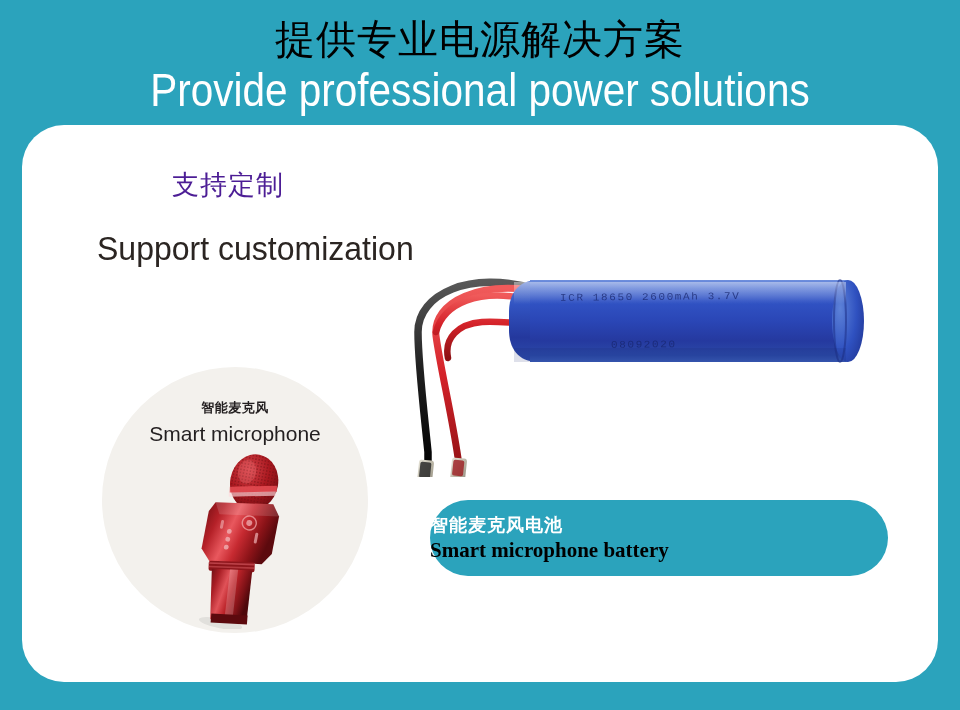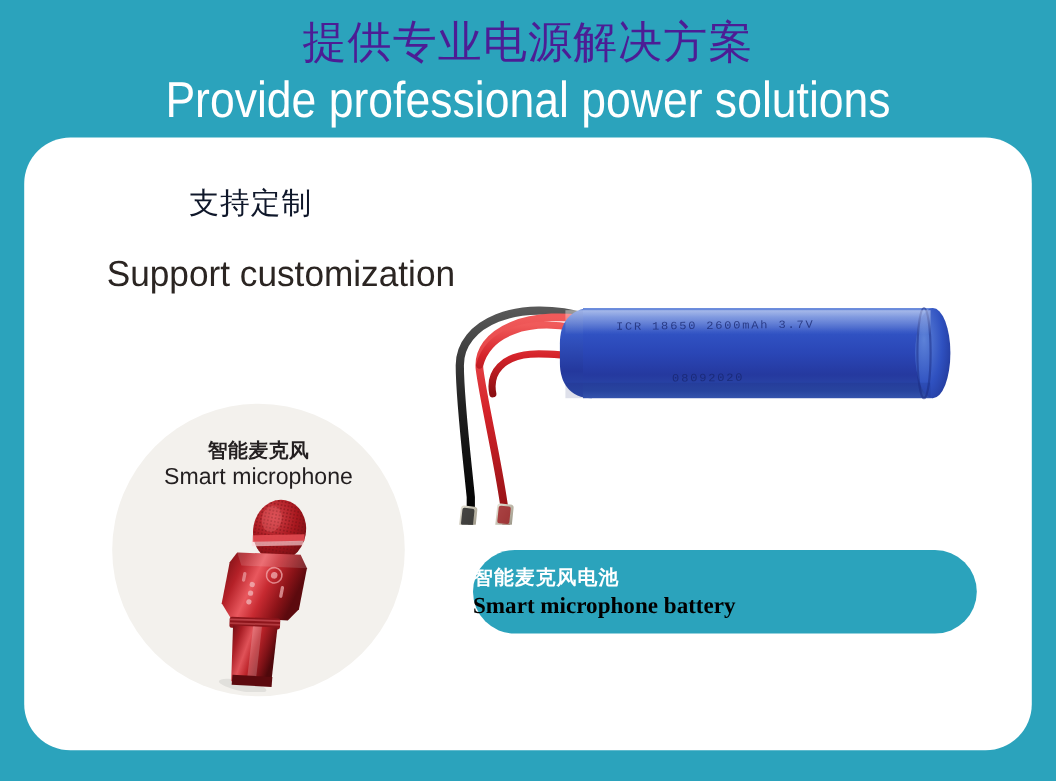--- a/index.html
+++ b/index.html
@@ -28,21 +28,21 @@
   #header {
     position: absolute;
     left: 0; top: 14px;
     width: 960px;
     text-align: center;
   }
   #header-cn {
     font-family: "Liberation Sans", "DejaVu Sans", sans-serif;
     font-size: 40px;
     line-height: 50px;
-    color: #4c1d95;
+    color: #000000;
     letter-spacing: 1px;
     white-space: nowrap;
   }
   #header-en {
     font-family: "Liberation Sans", sans-serif;
     font-size: 46px;
     line-height: 52px;
     color: #ffffff;
     font-weight: 400;
     transform: scaleX(0.88);
@@ -60,21 +60,21 @@
     overflow: hidden;
   }
 
   
   #cust-cn {
     position: absolute;
     left: 172px; top: 168px;
     font-family: "Liberation Sans", "DejaVu Sans", sans-serif;
     font-size: 27px;
     line-height: 34px;
-    color: #0f172a;
+    color: #4c1d95;
     letter-spacing: 1px;
     white-space: nowrap;
   }
   #cust-en {
     position: absolute;
     left: 97px; top: 228px;
     font-family: "Liberation Sans", sans-serif;
     font-size: 33px;
     line-height: 42px;
     color: #2b2522;
@@ -90,22 +90,22 @@
     width: 266px; height: 266px;
     border-radius: 50%;
     background: #f3f1ed;
     overflow: hidden;
   }
   #mic-cn {
     position: absolute;
     left: 0; top: 31px;
     width: 266px;
     text-align: center;
-    font-family: Liberation Sans, sans-serif;
-    font-size: 18px;
+    font-family: Liberation Mono, monospace;
+    font-size: 13px;
     line-height: 22px;
     font-weight: bold;
     color: #231f20;
     letter-spacing: 0.5px;
     white-space: nowrap;
   }
   #mic-en {
     position: absolute;
     left: 0; top: 54px;
     width: 266px;

